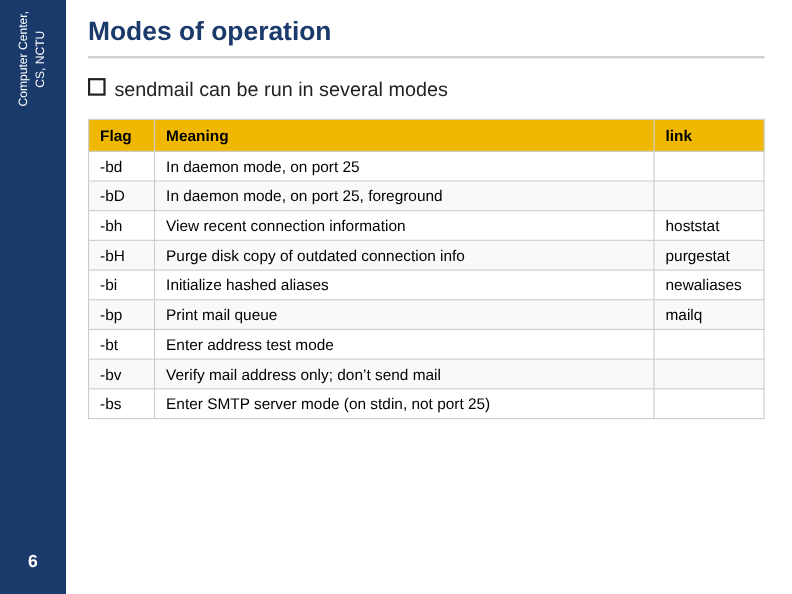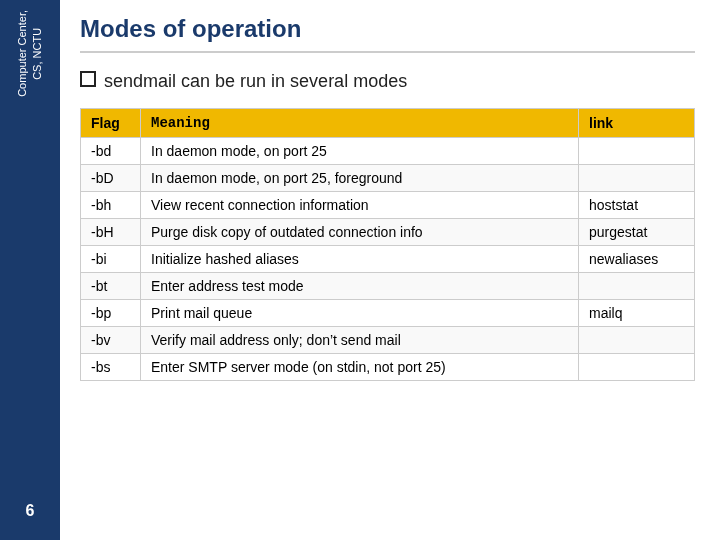--- a/index.html
+++ b/index.html
@@ -103,22 +103,22 @@
       background: #ffffff;
       color: #000000;
       margin-left: 20px;
     }
 
     .data-table tr:nth-child(even) td {
       background: #f9f9f9;
     }
 
     .col-flag { width: 60px; }
-    .col-meaning { width: auto; font-family: Liberation Mono, monospace; }
-    .col-link { width: 116px; }
+    .col-meaning { width: auto; }
+    .col-link { width: 100px; }
   </style>
 </head>
 <body>
 
 <div class="sidebar">
   <div class="sidebar-text">
     <span>Computer Center,</span><br><span>CS, NCTU</span>
   </div>
   <div class="sidebar-page-num">6</div>
 </div>
@@ -161,28 +161,28 @@
           <td>-bH</td>
           <td>Purge disk copy of outdated connection info</td>
           <td>purgestat</td>
         </tr>
         <tr>
           <td>-bi</td>
           <td>Initialize hashed aliases</td>
           <td>newaliases</td>
         </tr>
         <tr>
+          <td>-bp</td>
+          <td>Print mail queue</td>
+          <td>mailq</td>
+        </tr>
+        <tr>
           <td>-bt</td>
           <td>Enter address test mode</td>
           <td></td>
-        </tr>
-        <tr>
-          <td>-bp</td>
-          <td>Print mail queue</td>
-          <td>mailq</td>
         </tr>
         <tr>
           <td>-bv</td>
           <td>Verify mail address only; don’t send mail</td>
           <td></td>
         </tr>
         <tr>
           <td>-bs</td>
           <td>Enter SMTP server mode (on stdin, not port 25)</td>
           <td></td>

